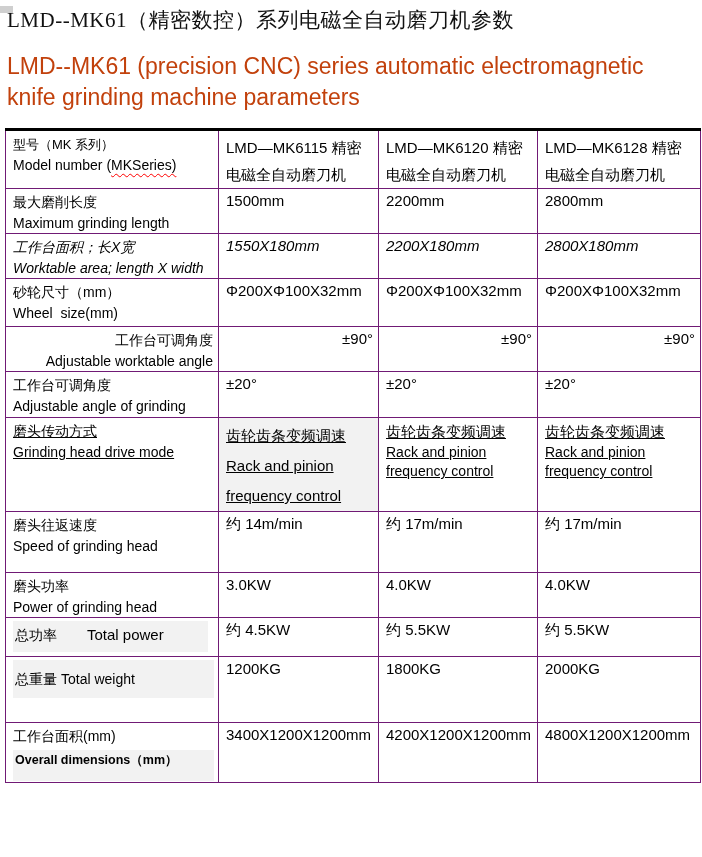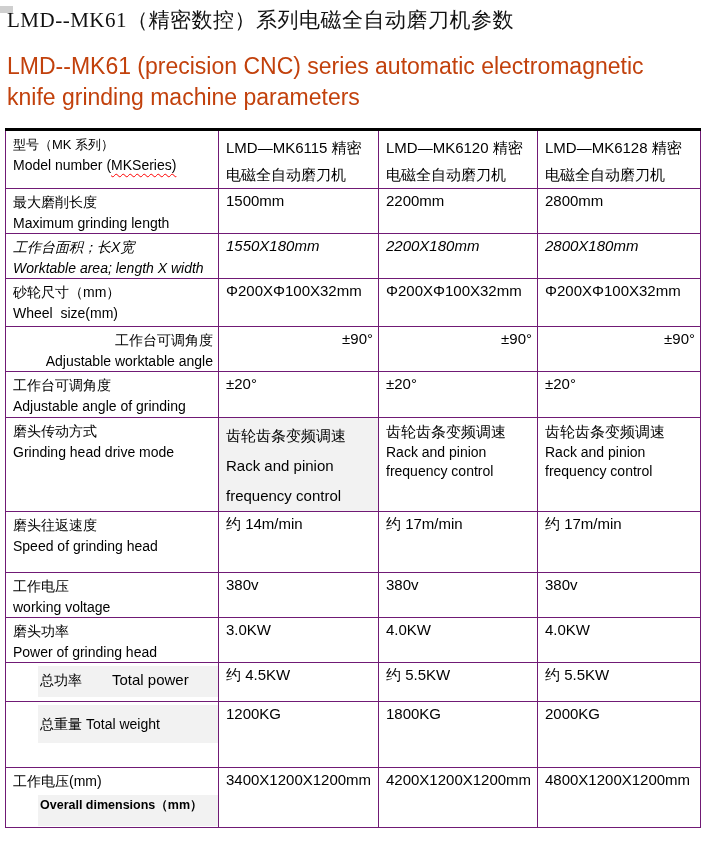--- a/index.html
+++ b/index.html
@@ -48,21 +48,21 @@
   col.c2 { width: 160px; }
   col.c3 { width: 159px; }
   col.c4 { width: 163px; }
 
   .r-h  { height: 54px; }
   .r1   { height: 40px; margin-top: 25px; }
   .r2   { height: 42px; font-style: italic; }
   .r3   { height: 48px; }
   .r4   { height: 42px; text-align: right; }
   .r5   { height: 46px; }
-  .r6   { height: 89px; }
+  .r6   { height: 89px; text-decoration: underline; }
   .r7   { height: 41px; }
   .r8   { height: 61px; }
   .r9   { height: 45px; }
   .r10  { height: 43px; margin-top: 46px; }
   .r11  { height: 39px; }
   .r12  { height: 66px; }
   .r13  { height: 60px; }
 
   .label-cell .zh { font-size: 14px; line-height: 21px; white-space: pre-wrap; }
   .label-cell .en { font-size: 14px; line-height: 20px; white-space: pre-wrap; }
@@ -84,21 +84,20 @@
     padding-top: 6px;
   }
   .drive-hl .zh { font-size: 15px; }
   .drive-plain .zh { font-size: 15px; line-height: 22px; }
   .drive-plain .en { font-size: 14px; line-height: 19px; }
 
   
   .hl-box {
     background: #f2f2f2;
     display: inline-block;
-    margin-left: 25px;
   }
   .total-power-box { width: 190px; padding: 4px 3px 6px 2px; font-size: 14px; }
   .total-power-box .en { font-size: 15px; margin-left: 30px; }
   .total-weight-box { width: 196px; padding: 5px 3px 8px 2px; font-size: 21px; }
   .total-weight-box .en { margin-left: 4px; }
   .dims-en-box { width: 196px; padding: 2px 3px 12px 2px; font-size: 12.5px; font-weight: bold; margin-top: 3px; }
 </style>
 </head>
 <body>
 
@@ -200,29 +199,20 @@
     <tr class="r8">
       <td class="label-cell">
         <div class="zh">磨头往返速度</div>
         <div class="en">Speed of grinding head</div>
       </td>
       <td>约 14m/min</td>
       <td>约 17m/min</td>
       <td>约 17m/min</td>
     </tr>
 
-    <tr class="r9">
-      <td class="label-cell">
-        <div class="zh">工作电压</div>
-        <div class="en">working voltage</div>
-      </td>
-      <td>380v</td>
-      <td>380v</td>
-      <td>380v</td>
-    </tr>
 
     <tr class="r10">
       <td class="label-cell">
         <div class="zh">磨头功率</div>
         <div class="en">Power of grinding head</div>
       </td>
       <td>3.0KW</td>
       <td>4.0KW</td>
       <td>4.0KW</td>
     </tr>
@@ -240,21 +230,21 @@
       <td class="label-cell">
         <span class="hl-box total-weight-box"><span class="zh">总重量</span><span class="en">Total weight</span></span>
       </td>
       <td>1200KG</td>
       <td>1800KG</td>
       <td>2000KG</td>
     </tr>
 
     <tr class="r13">
       <td class="label-cell">
-        <div class="zh">工作电压(mm)</div>
+        <div class="zh">工作台面积(mm)</div>
         <span class="hl-box dims-en-box">Overall   dimensions（mm）</span>
       </td>
       <td>3400X1200X1200mm</td>
       <td>4200X1200X1200mm</td>
       <td>4800X1200X1200mm</td>
     </tr>
 
   </tbody>
     </table>
 </div>

